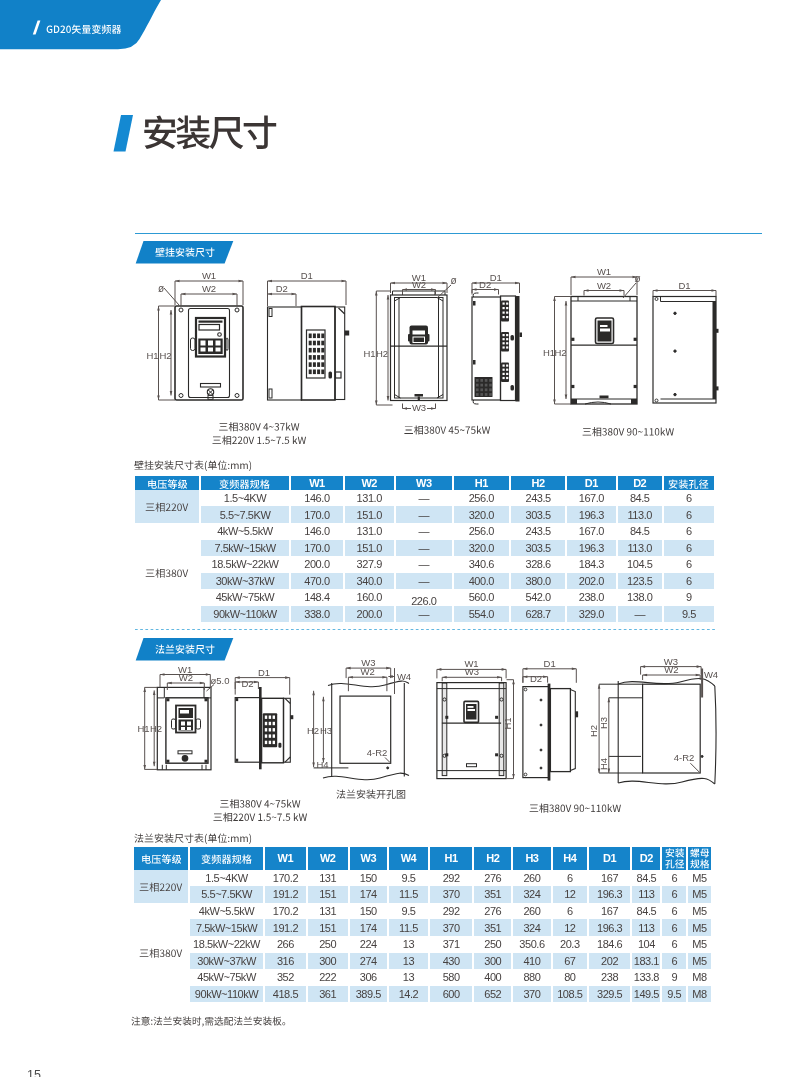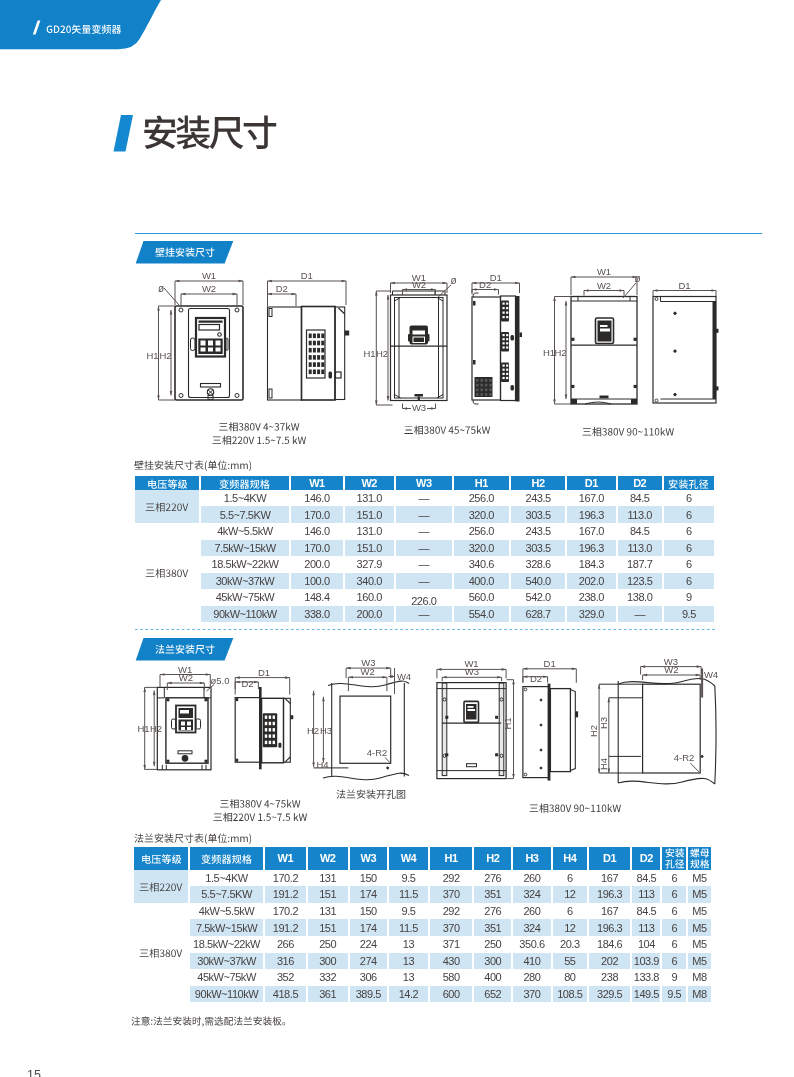--- a/index.html
+++ b/index.html
@@ -452,30 +452,30 @@
         <td class="hl">6</td>
       </tr>
       <tr style="height:16.56px">
         <td>18.5kW~22kW</td>
         <td>200.0</td>
         <td>327.9</td>
         <td>—</td>
         <td>340.6</td>
         <td>328.6</td>
         <td>184.3</td>
-        <td>187.7</td>
+        <td>104.5</td>
         <td>6</td>
       </tr>
       <tr style="height:16.56px">
         <td class="hl">30kW~37kW</td>
-        <td class="hl">100.0</td>
+        <td class="hl">470.0</td>
         <td class="hl">340.0</td>
         <td class="hl">—</td>
         <td class="hl">400.0</td>
-        <td class="hl">540.0</td>
+        <td class="hl">380.0</td>
         <td class="hl">202.0</td>
         <td class="hl">123.5</td>
         <td class="hl">6</td>
       </tr>
       <tr style="height:16.56px">
         <td>45kW~75kW</td>
         <td>148.4</td>
         <td>160.0</td>
         <td style="vertical-align:bottom;line-height:10px">226.0</td>
         <td>560.0</td>
@@ -925,35 +925,35 @@
       </tr>
       <tr style="height:16.6px">
         <td class="hl">30kW~37kW</td>
         <td class="hl">316</td>
         <td class="hl">300</td>
         <td class="hl">274</td>
         <td class="hl">13</td>
         <td class="hl">430</td>
         <td class="hl">300</td>
         <td class="hl">410</td>
-        <td class="hl">55</td>
+        <td class="hl">67</td>
         <td class="hl">202</td>
-        <td class="hl">103.9</td>
+        <td class="hl">183.1</td>
         <td class="hl">6</td>
         <td class="hl">M5</td>
       </tr>
       <tr style="height:16.6px">
         <td>45kW~75kW</td>
         <td>352</td>
-        <td>332</td>
+        <td>222</td>
         <td>306</td>
         <td>13</td>
         <td>580</td>
         <td>400</td>
-        <td>280</td>
+        <td>880</td>
         <td>80</td>
         <td>238</td>
         <td>133.8</td>
         <td>9</td>
         <td>M8</td>
       </tr>
       <tr style="height:16.6px">
         <td class="hl">90kW~110kW</td>
         <td class="hl">418.5</td>
         <td class="hl">361</td>

